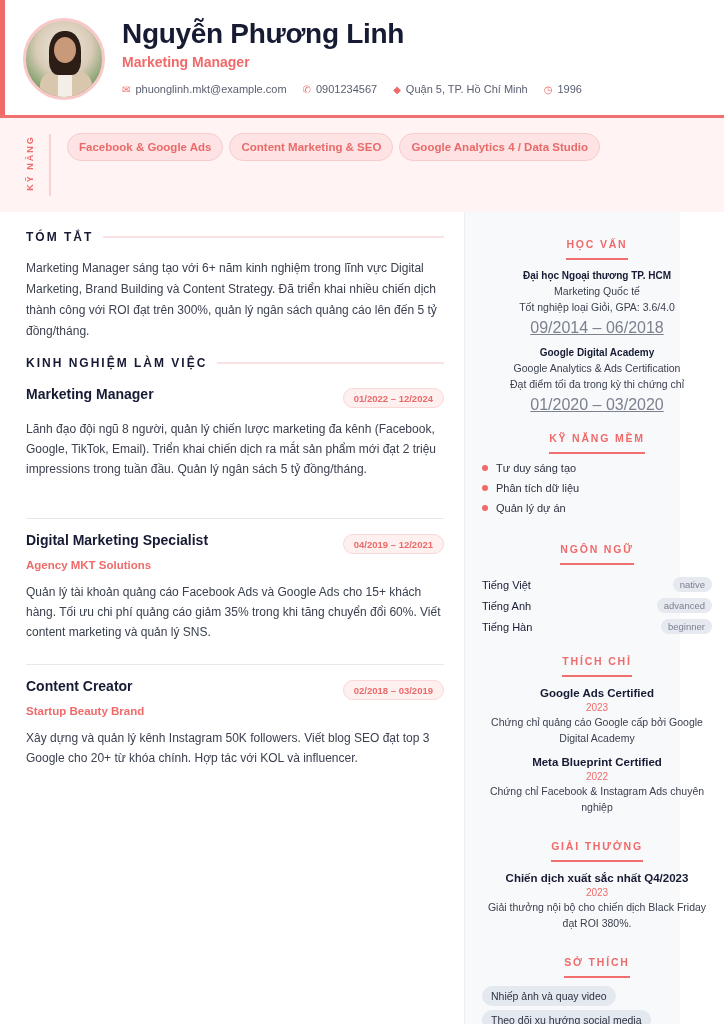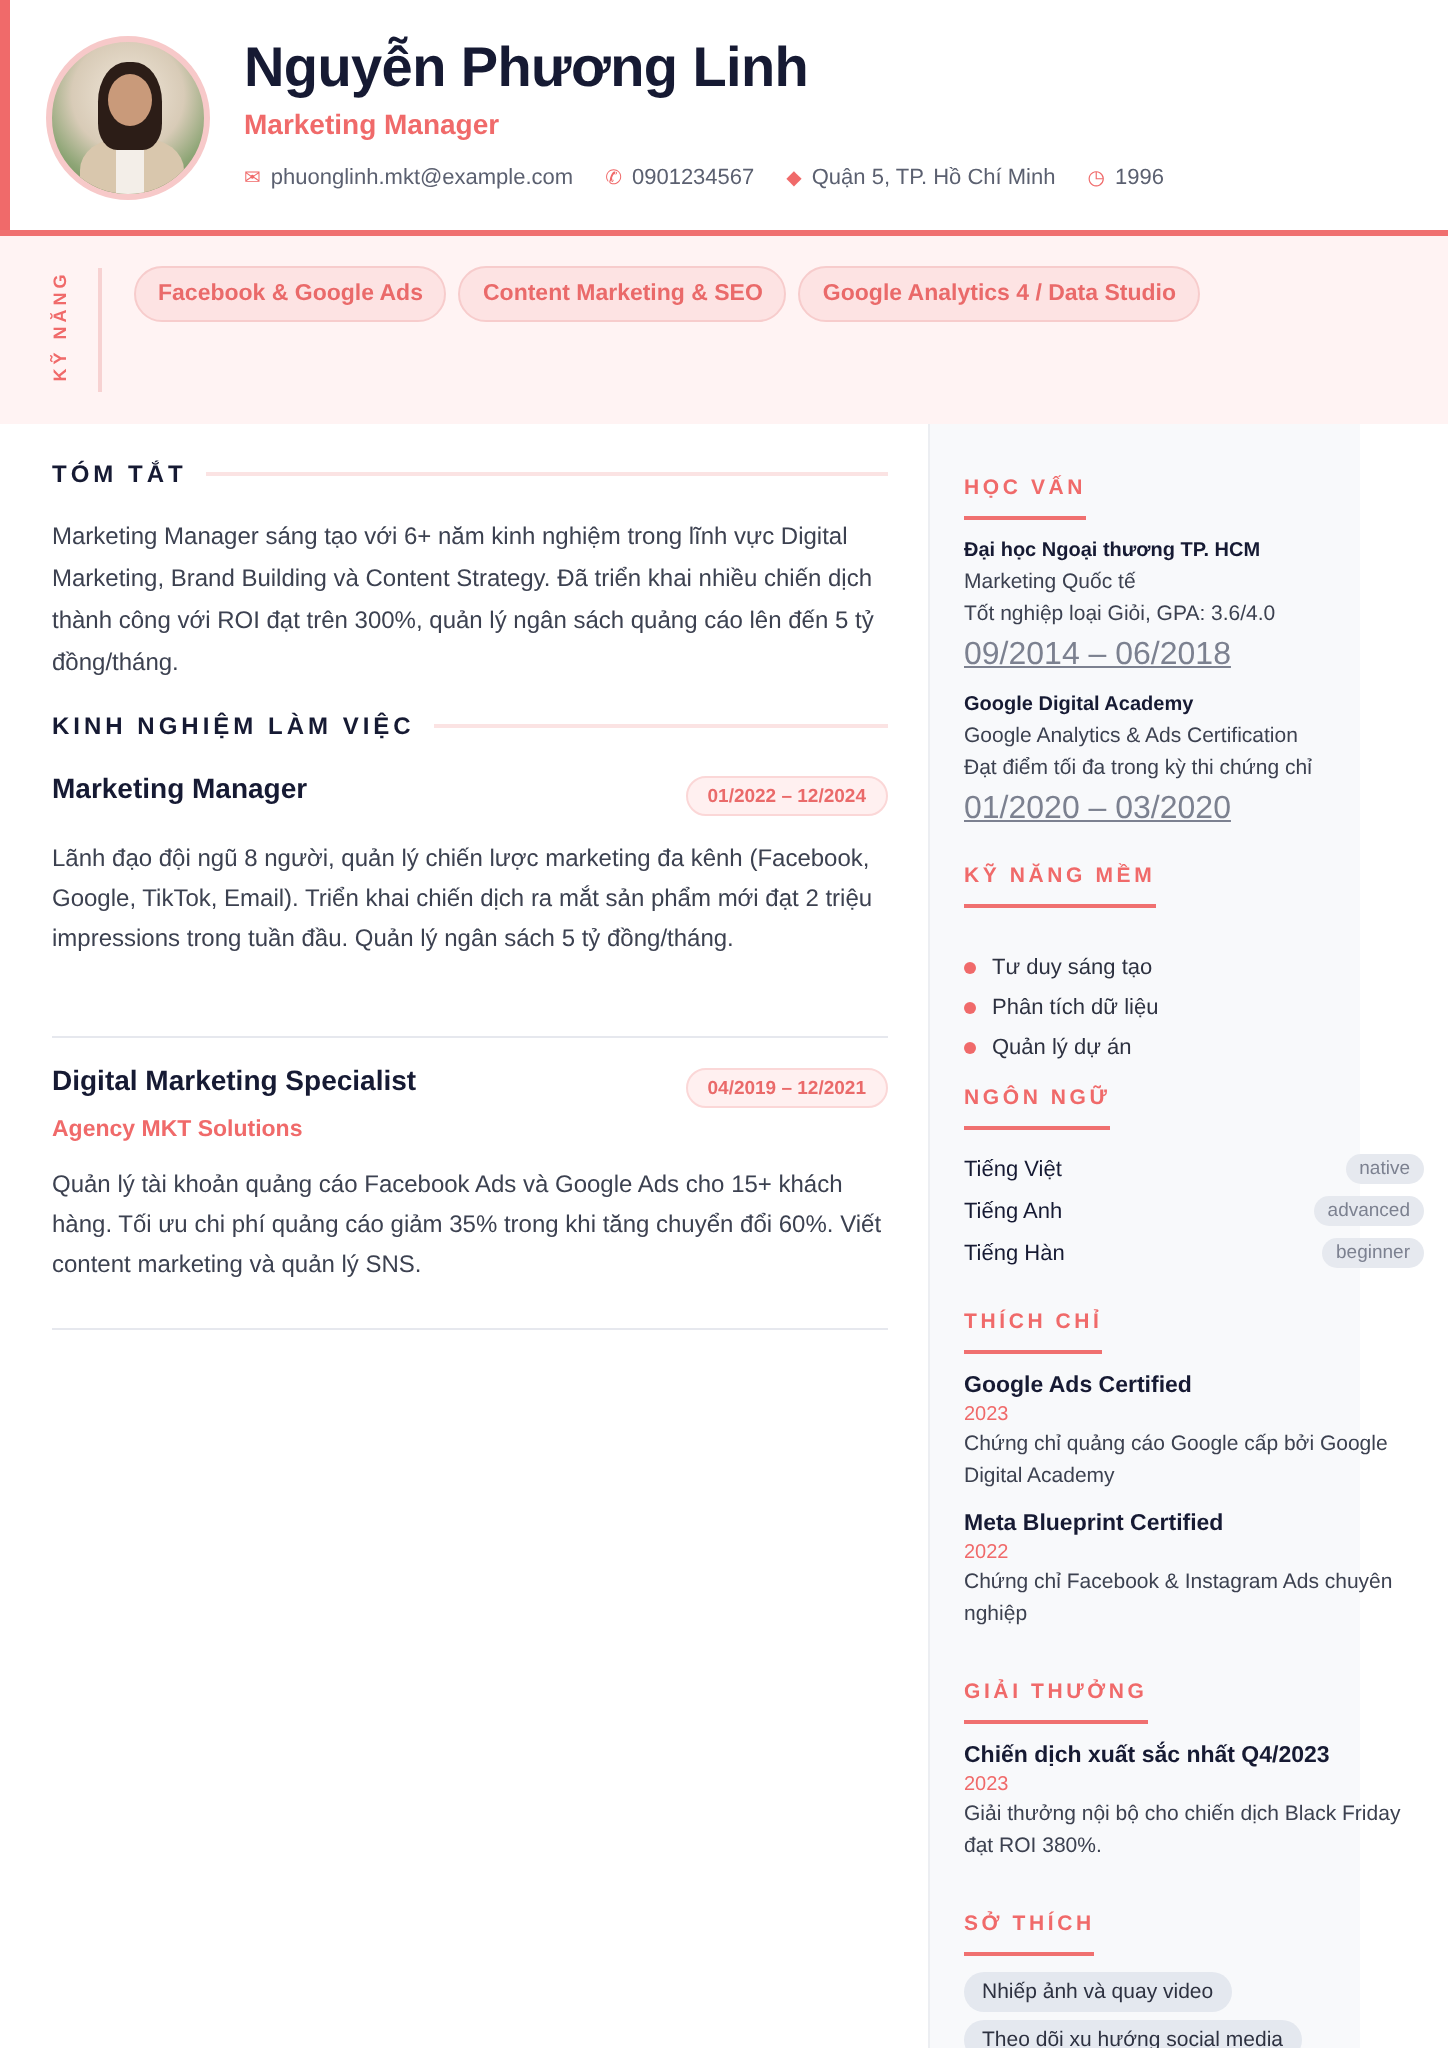--- a/index.html
+++ b/index.html
@@ -44,29 +44,29 @@
   .job-head { display: flex; justify-content: space-between; align-items: flex-start; }
   .job-title { font-size: 14px; font-weight: bold; color: #161a33; }
   .job-date { height: 20px; padding: 0 10px; border-radius: 10px; background: #fff0f0; border: 1px solid #fbd7d7;
     font-size: 9.5px; font-weight: bold; color: #ea6a6a; display: flex; align-items: center; margin-top: 2px; }
   .job-company { font-size: 11.5px; font-weight: bold; color: #f06a6a; margin-top: 5px; }
   .job-desc { font-size: 12px; line-height: 20px; color: #3c4150; margin-top: 11px; }
   .job-sep { position: absolute; left: 26px; width: 418px; height: 1px; background: #e6e8ee; }
 
   
   .sidebar { position: absolute; left: 464px; top: 212px; width: 216px; height: 812px; background: #f8f9fb;
-    border-left: 1px solid #eceef2; }
+    border-left: 1px solid #eceef2; text-align: center; }
   .side-sec { position: absolute; left: 17px; width: 230px; }
   .side-title { font-size: 10.5px; font-weight: bold; letter-spacing: 1.8px; color: #f06a6a; display: inline-block;
     padding-bottom: 8px; border-bottom: 2px solid #f07070; }
   .edu-item { margin-top: 10px; }
   .edu-name { font-size: 10px; font-weight: bold; color: #161a33; }
   .edu-line { font-size: 10.5px; color: #3c4150; margin-top: 4px; }
   .edu-date { font-size: 16px; color: #7c8190; margin-top: 6px; text-decoration: underline; }
-  .soft-list { margin-top: 20px; }
+  .soft-list { margin-top: 4px; }
   .soft-item { display: flex; align-items: center; gap: 8px; font-size: 11px; color: #2d3140; height: 20px; }
   .dot { width: 6px; height: 6px; border-radius: 50%; background: #f06a6a; }
   .lang-row { display: flex; justify-content: space-between; align-items: center; height: 21px; font-size: 11px; color: #161a33; }
   .lang-badge { font-size: 9.5px; color: #7c8190; background: #e6e9ef; border-radius: 8px; padding: 2px 7px; }
   .cert-item { margin-top: 10px; }
   .cert-name { font-size: 11.5px; font-weight: bold; color: #161a33; }
   .cert-year { font-size: 10px; color: #f06a6a; margin-top: 3px; }
   .cert-desc { font-size: 10.5px; line-height: 16px; color: #3c4150; margin-top: 1px; }
   .hobby-list { margin-top: 8px; display: flex; flex-direction: column; gap: 4px; align-items: flex-start; }
   .hobby { font-size: 10.5px; color: #2d3140; background: #e4e8ef; border-radius: 10px; padding: 4px 9px; }
@@ -139,20 +139,28 @@
   <div class="job" style="top:320px;">
     <div class="job-head">
       <div class="job-title">Digital Marketing Specialist</div>
       <div class="job-date">04/2019 – 12/2021</div>
     </div>
     <div class="job-company">Agency MKT Solutions</div>
     <div class="job-desc">Quản lý tài khoản quảng cáo Facebook Ads và Google Ads cho 15+ khách hàng. Tối ưu chi phí quảng cáo giảm 35% trong khi tăng chuyển đổi 60%. Viết content marketing và quản lý SNS.</div>
   </div>
   <div class="job-sep" style="top:452px;"></div>
 
+  <div class="job" style="top:466px;">
+    <div class="job-head">
+      <div class="job-title">Content Creator</div>
+      <div class="job-date">02/2018 – 03/2019</div>
+    </div>
+    <div class="job-company">Startup Beauty Brand</div>
+    <div class="job-desc">Xây dựng và quản lý kênh Instagram 50K followers. Viết blog SEO đạt top 3 Google cho 20+ từ khóa chính. Hợp tác với KOL và influencer.</div>
+  </div>
 </div>
 
 <div class="sidebar">
 
   <div class="side-sec" style="top:22px;">
     <div class="side-title">HỌC VẤN</div>
     <div class="edu-item">
       <div class="edu-name">Đại học Ngoại thương TP. HCM</div>
       <div class="edu-line">Marketing Quốc tế</div>
       <div class="edu-line">Tốt nghiệp loại Giỏi, GPA: 3.6/4.0</div>

